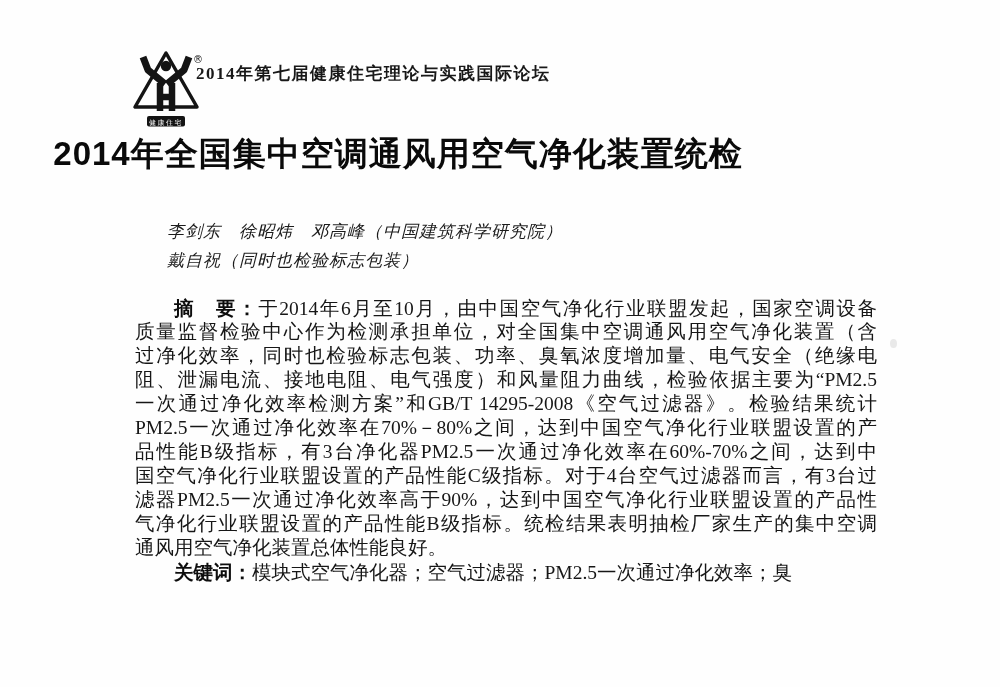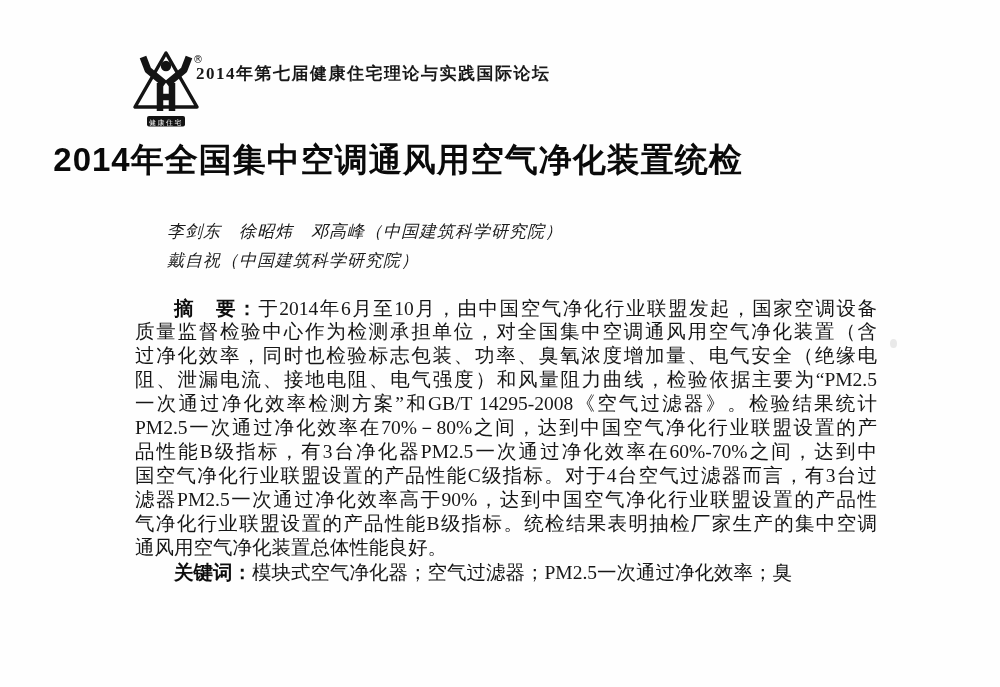--- a/index.html
+++ b/index.html
@@ -30,21 +30,21 @@
     letter-spacing: 1.5px;
     color: #181818;
     white-space: nowrap;
     margin-left: 9px;
   }
 
   
   .doc-title {
     position: absolute;
     left: 0;
-    top: 138px;
+    top: 132px;
     width: 796px;
     text-align: center;
     font-family: "Liberation Sans", "DejaVu Sans", sans-serif;
     font-size: 33px;
     font-weight: 700;
     letter-spacing: 1px;
     color: #0a0a0a;
     white-space: nowrap;
   }
 
@@ -122,21 +122,21 @@
       <text x="40" y="78.5" font-size="7" fill="#ffffff" text-anchor="middle" letter-spacing="1.5">健康住宅</text>
     </svg>
   </div>
 
   <div class="forum-title">2014年第七届健康住宅理论与实践国际论坛</div>
 
   <div class="doc-title">2014年全国集中空调通风用空气净化装置统检</div>
 
   <div class="authors">
     <div>李剑东　徐昭炜　邓高峰（中国建筑科学研究院）</div>
-    <div>戴自祝（中国建筑科学研究院）</div>
+    <div>戴自祝（同时也检验标志包装）</div>
   </div>
 
   <div class="abstract">
     <div class="abs-line indent"><span class="sec-label">摘　要：</span><span>于2014年6月至10月，由中国空气净化行业联盟发起，国家空调设备</span></div>
     <div class="abs-line">质量监督检验中心作为检测承担单位，对全国集中空调通风用空气净化装置（含</div>
     <div class="abs-line">过净化效率，同时也检验标志包装、功率、臭氧浓度增加量、电气安全（绝缘电</div>
     <div class="abs-line">阻、泄漏电流、接地电阻、电气强度）和风量阻力曲线，检验依据主要为“PM2.5</div>
     <div class="abs-line">一次通过净化效率检测方案”和GB/T 14295-2008《空气过滤器》。检验结果统计</div>
     <div class="abs-line">PM2.5一次通过净化效率在70%－80%之间，达到中国空气净化行业联盟设置的产</div>
     <div class="abs-line">品性能B级指标，有3台净化器PM2.5一次通过净化效率在60%-70%之间，达到中</div>

